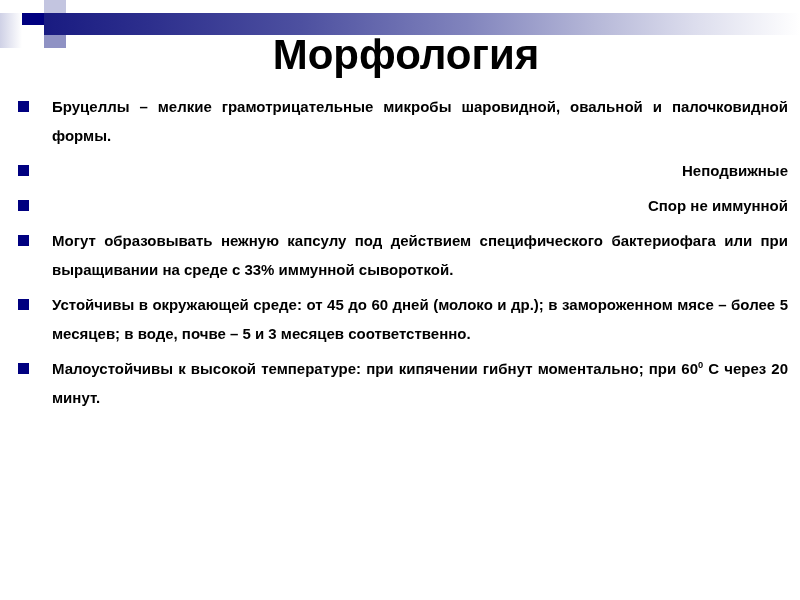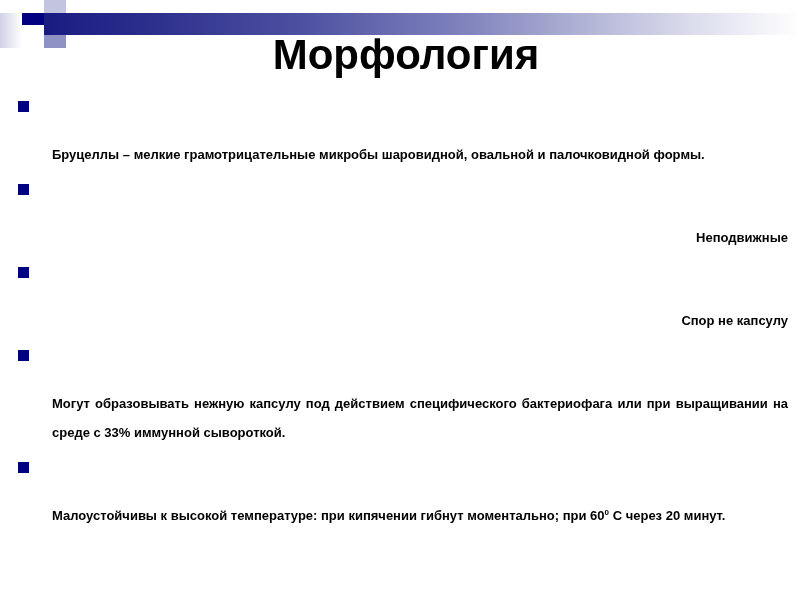--- a/index.html
+++ b/index.html
@@ -84,28 +84,27 @@
   .bullet-marker {
     flex: 0 0 auto;
     width: 11px;
     height: 11px;
     background: #000080;
     margin-top: 9px;
     margin-right: 23px;
   }
   .bullet-text {
     flex: 1 1 auto;
-    font-size: 13px;
+    font-size: 15px;
     font-weight: bold;
     line-height: 29px;
     color: #000000;
     text-align: justify;
     -webkit-hyphens: none;
     hyphens: none;
-    margin-top: 48px;
   }
   .bullet-text.nojustify {
     text-align: right;
   }
   sup {
     font-size: 0.62em;
     vertical-align: super;
     line-height: 0;
   }
 </style>
@@ -139,28 +138,32 @@
       <span class="bullet-text">Бруцеллы – мелкие грамотрицательные микробы шаровидной, овальной и палочковидной формы.</span>
     </div>
 
     <div class="bullet-row">
       <span class="bullet-marker"></span>
       <span class="bullet-text nojustify">Неподвижные</span>
     </div>
 
     <div class="bullet-row">
       <span class="bullet-marker"></span>
-      <span class="bullet-text nojustify">Спор не капсулу</span>
+      <span class="bullet-text nojustify">Спор не иммунной</span>
     </div>
 
     <div class="bullet-row">
       <span class="bullet-marker"></span>
       <span class="bullet-text">Могут образовывать нежную капсулу под действием специфического бактериофага  или при выращивании на среде с 33% иммунной сывороткой.</span>
     </div>
 
+    <div class="bullet-row">
+      <span class="bullet-marker"></span>
+      <span class="bullet-text">Устойчивы в окружающей среде: от 45 до 60 дней (молоко и др.); в замороженном мясе – более 5 месяцев; в воде, почве – 5 и 3 месяцев соответственно.</span>
+    </div>
 
     <div class="bullet-row">
       <span class="bullet-marker"></span>
       <span class="bullet-text"><span>Малоустойчивы к высокой температуре: при кипячении гибнут моментально; при 60</span><sup>0</sup><span> С через 20 минут.</span></span>
     </div>
 
 
   </div>
 </div>
 

